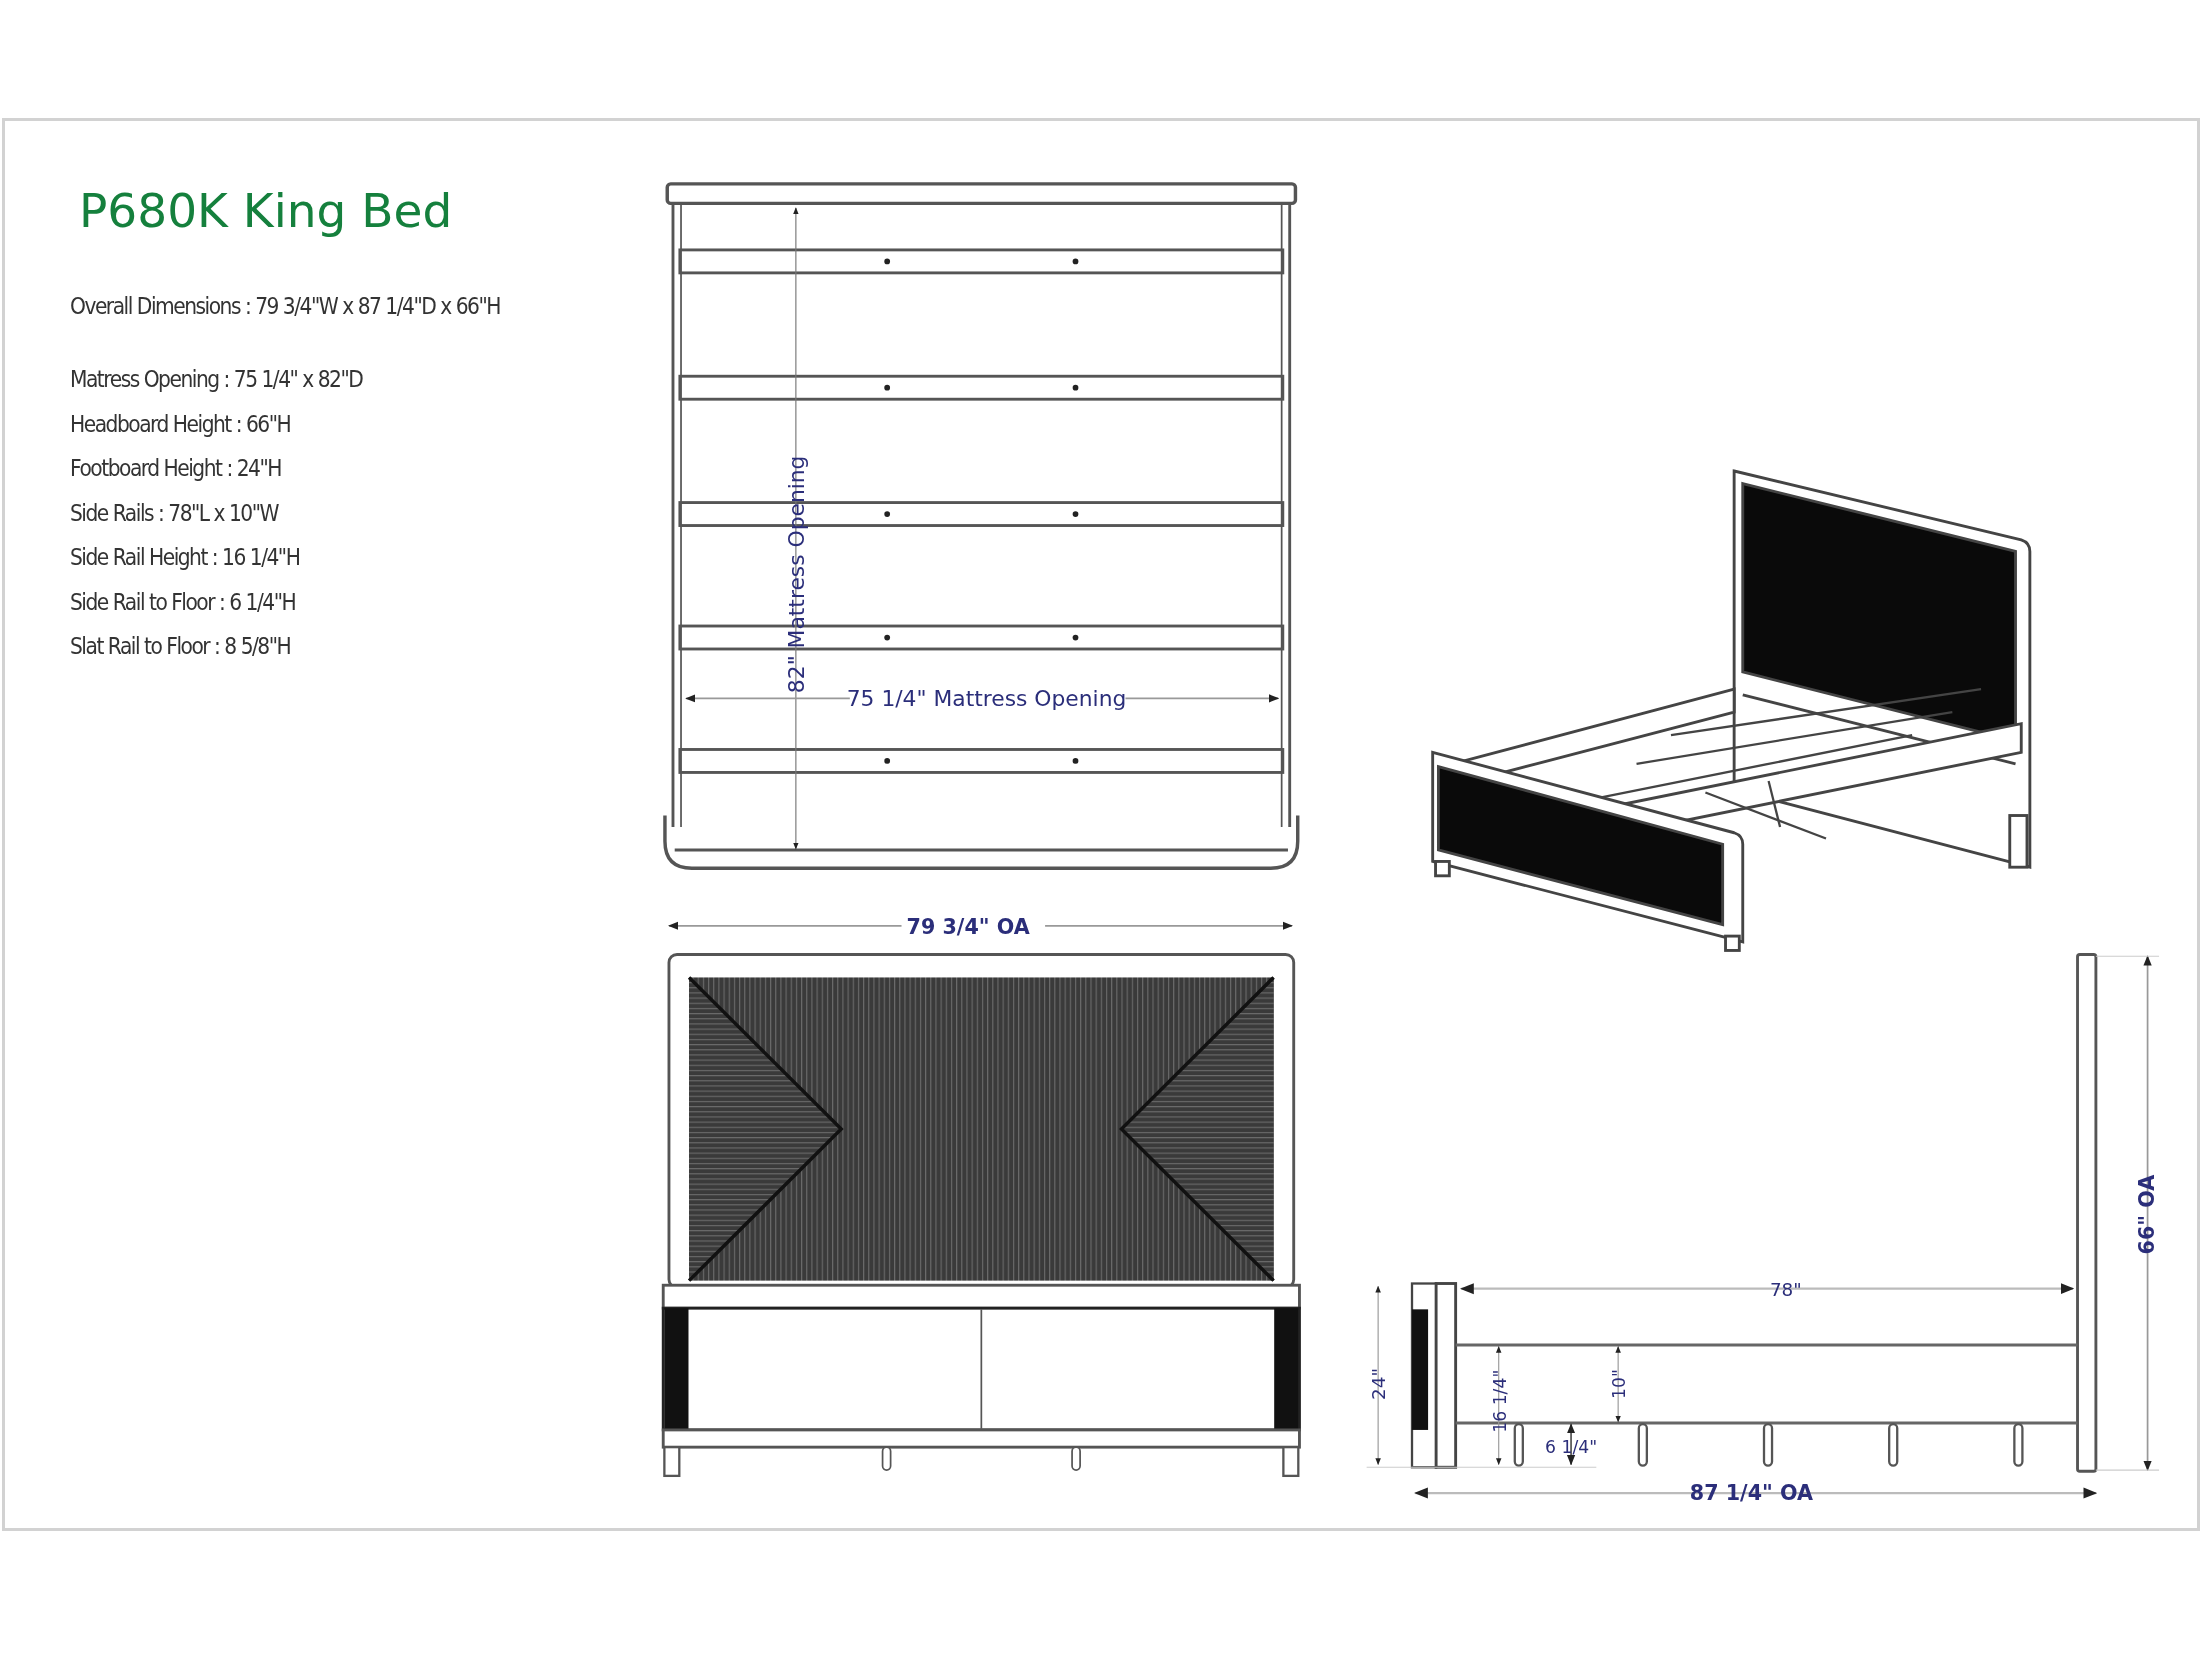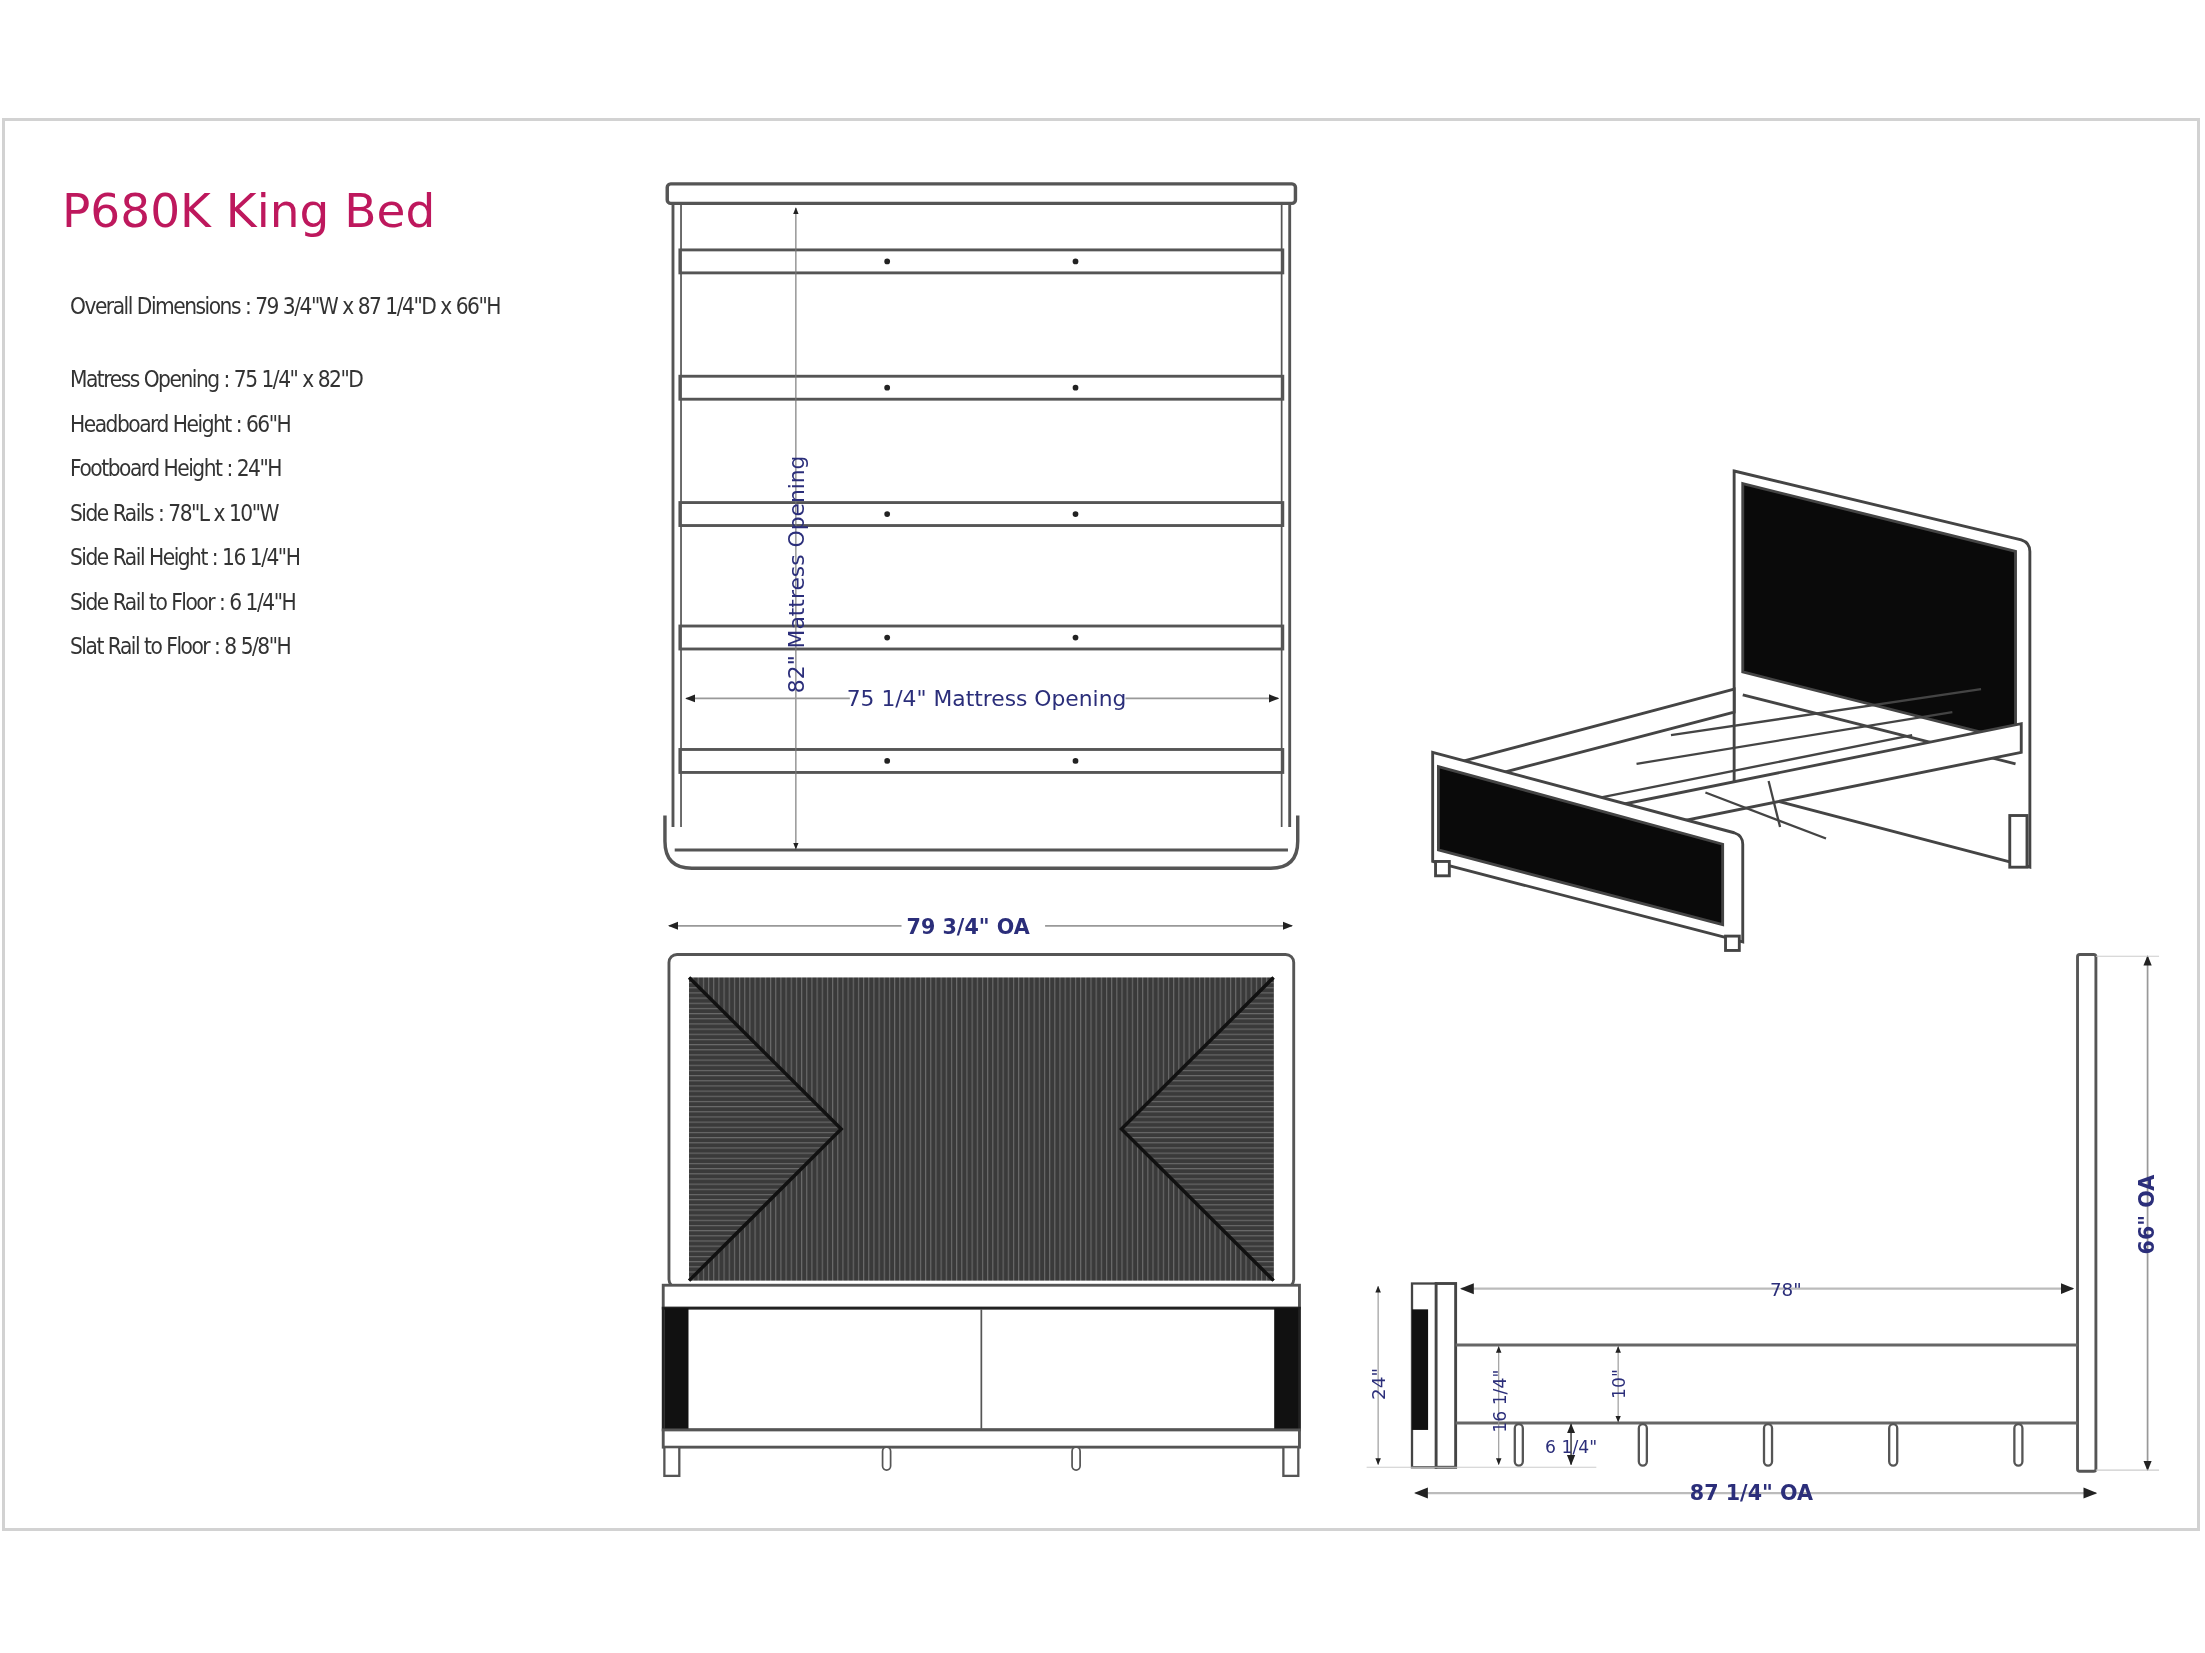--- a/index.html
+++ b/index.html
@@ -1,18 +1,18 @@
 <!DOCTYPE html>
 <html style="font-size:9.2px"><head>
 <meta charset="utf-8">
 <style>
   html,body{margin:0;padding:0;background:#fff;}
   body{width:2205px;height:1654px;position:relative;overflow:hidden;font-family:"Liberation Sans",sans-serif;}
   .sheet{position:absolute;left:2.3px;top:118px;width:2198px;height:1413px;border:3.4px solid #d2d2d2;box-sizing:border-box;background:#fff;}
-  .title{position:absolute;left:62px;top:183px;font-size:47px;color:#be185d;letter-spacing:0px;font-family:"DejaVu Sans",sans-serif;text-align:right;}
+  .title{position:absolute;left:79px;top:183px;font-size:47px;color:#15803d;letter-spacing:0px;font-family:"DejaVu Sans",sans-serif;text-align:right;}
   .spec{position:absolute;left:70px;font-size:23px;color:#333;letter-spacing:-1.7px;transform:scaleX(0.88);transform-origin:left center;font-family:"DejaVu Sans",sans-serif;}
   svg{position:absolute;left:0;top:0;}
   .dimtxt{font-family:"DejaVu Sans",sans-serif;fill:#2b2e7a;}
 </style>
 </head>
 <body>
 
 <div class="sheet"></div>
 
 <div class="title">P680K King Bed</div>

